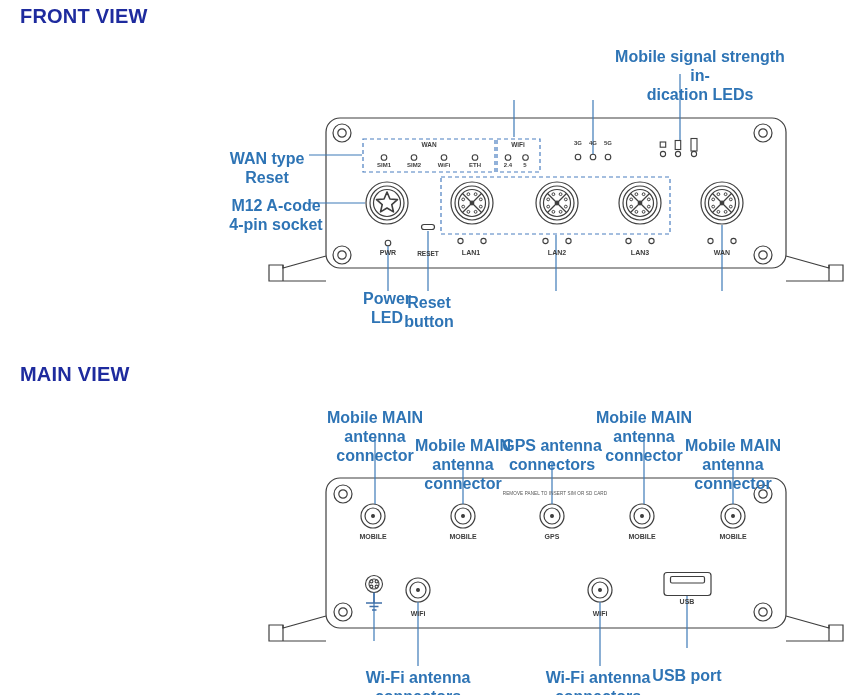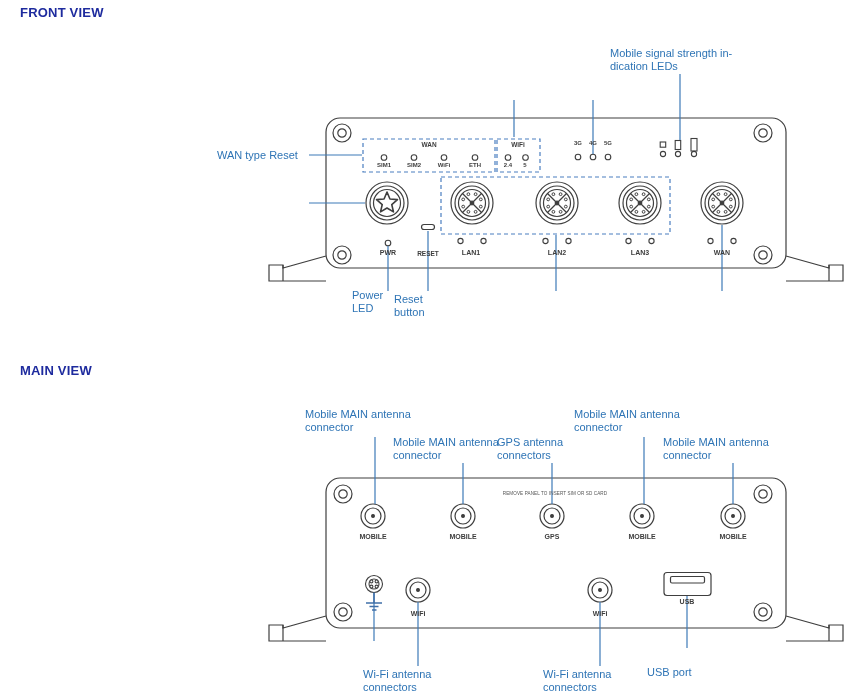--- a/index.html
+++ b/index.html
@@ -1,21 +1,21 @@
 <!DOCTYPE html>
 <html><head>
 <meta charset="utf-8">
 <style>
   html,body{margin:0;padding:0;background:#fff;}
   #stage{position:relative;width:847px;height:695px;background:#fff;overflow:hidden;
          font-family:"Liberation Sans",sans-serif;}
-  .section-title{position:absolute;font-size:13px;font-weight:bold;color:#1e2b9e;letter-spacing:.2px;}
+  .section-title{position:absolute;font-size:20px;font-weight:bold;color:#1e2b9e;letter-spacing:.2px;}
   #diagram-svg{position:absolute;left:0;top:0;}
-  .callout{position:absolute;color:#2e74b5;font-size:11px;line-height:1.2;text-align:left;
-           white-space:pre-line;font-weight:400;}
+  .callout{position:absolute;color:#2e74b5;font-size:16px;line-height:1.2;text-align:center;
+           white-space:pre-line;font-weight:700;}
   .ptext{position:absolute;color:#3d3d3d;font-weight:bold;text-align:center;white-space:pre;}
   .fs65{font-size:6.5px;} .fs6{font-size:6px;} .fs7{font-size:7px;}
   .note{position:absolute;color:#555;font-size:4.6px;text-align:center;letter-spacing:.1px;}
 </style>
 </head>
 <body>
 
 <div id="stage">
 
   <div class="section-title" style="left:20px;top:5px;">FRONT VIEW</div>
@@ -178,20 +178,22 @@
       <line x1="374" y1="592.5" x2="374" y2="603"></line>
       <line x1="366" y1="603" x2="382" y2="603"></line>
       <line x1="369.5" y1="606.5" x2="378.5" y2="606.5"></line>
       <line x1="372" y1="610" x2="376.5" y2="610"></line>
     </g>
   </svg>
 
   <div class="callout" style="left:610px;top:47px;width:180px;">Mobile signal strength in-
 dication LEDs</div>
   <div class="callout" style="left:217px;top:149px;width:100px;">WAN type Reset</div>
+  <div class="callout" style="left:226px;top:196px;width:100px;">M12 A-code
+4-pin socket</div>
   <div class="callout" style="left:352px;top:289px;width:70px;">Power
 LED</div>
   <div class="callout" style="left:394px;top:293px;width:70px;">Reset
 button</div>
 
   <div class="ptext fs65" style="left:399px;top:141px;width:60px;">WAN</div>
   <div class="ptext fs6" style="left:369px;top:162px;width:30px;">SIM1</div>
   <div class="ptext fs6" style="left:399px;top:162px;width:30px;">SIM2</div>
   <div class="ptext fs6" style="left:429px;top:162px;width:30px;">WiFi</div>
   <div class="ptext fs6" style="left:460px;top:162px;width:30px;">ETH</div>

